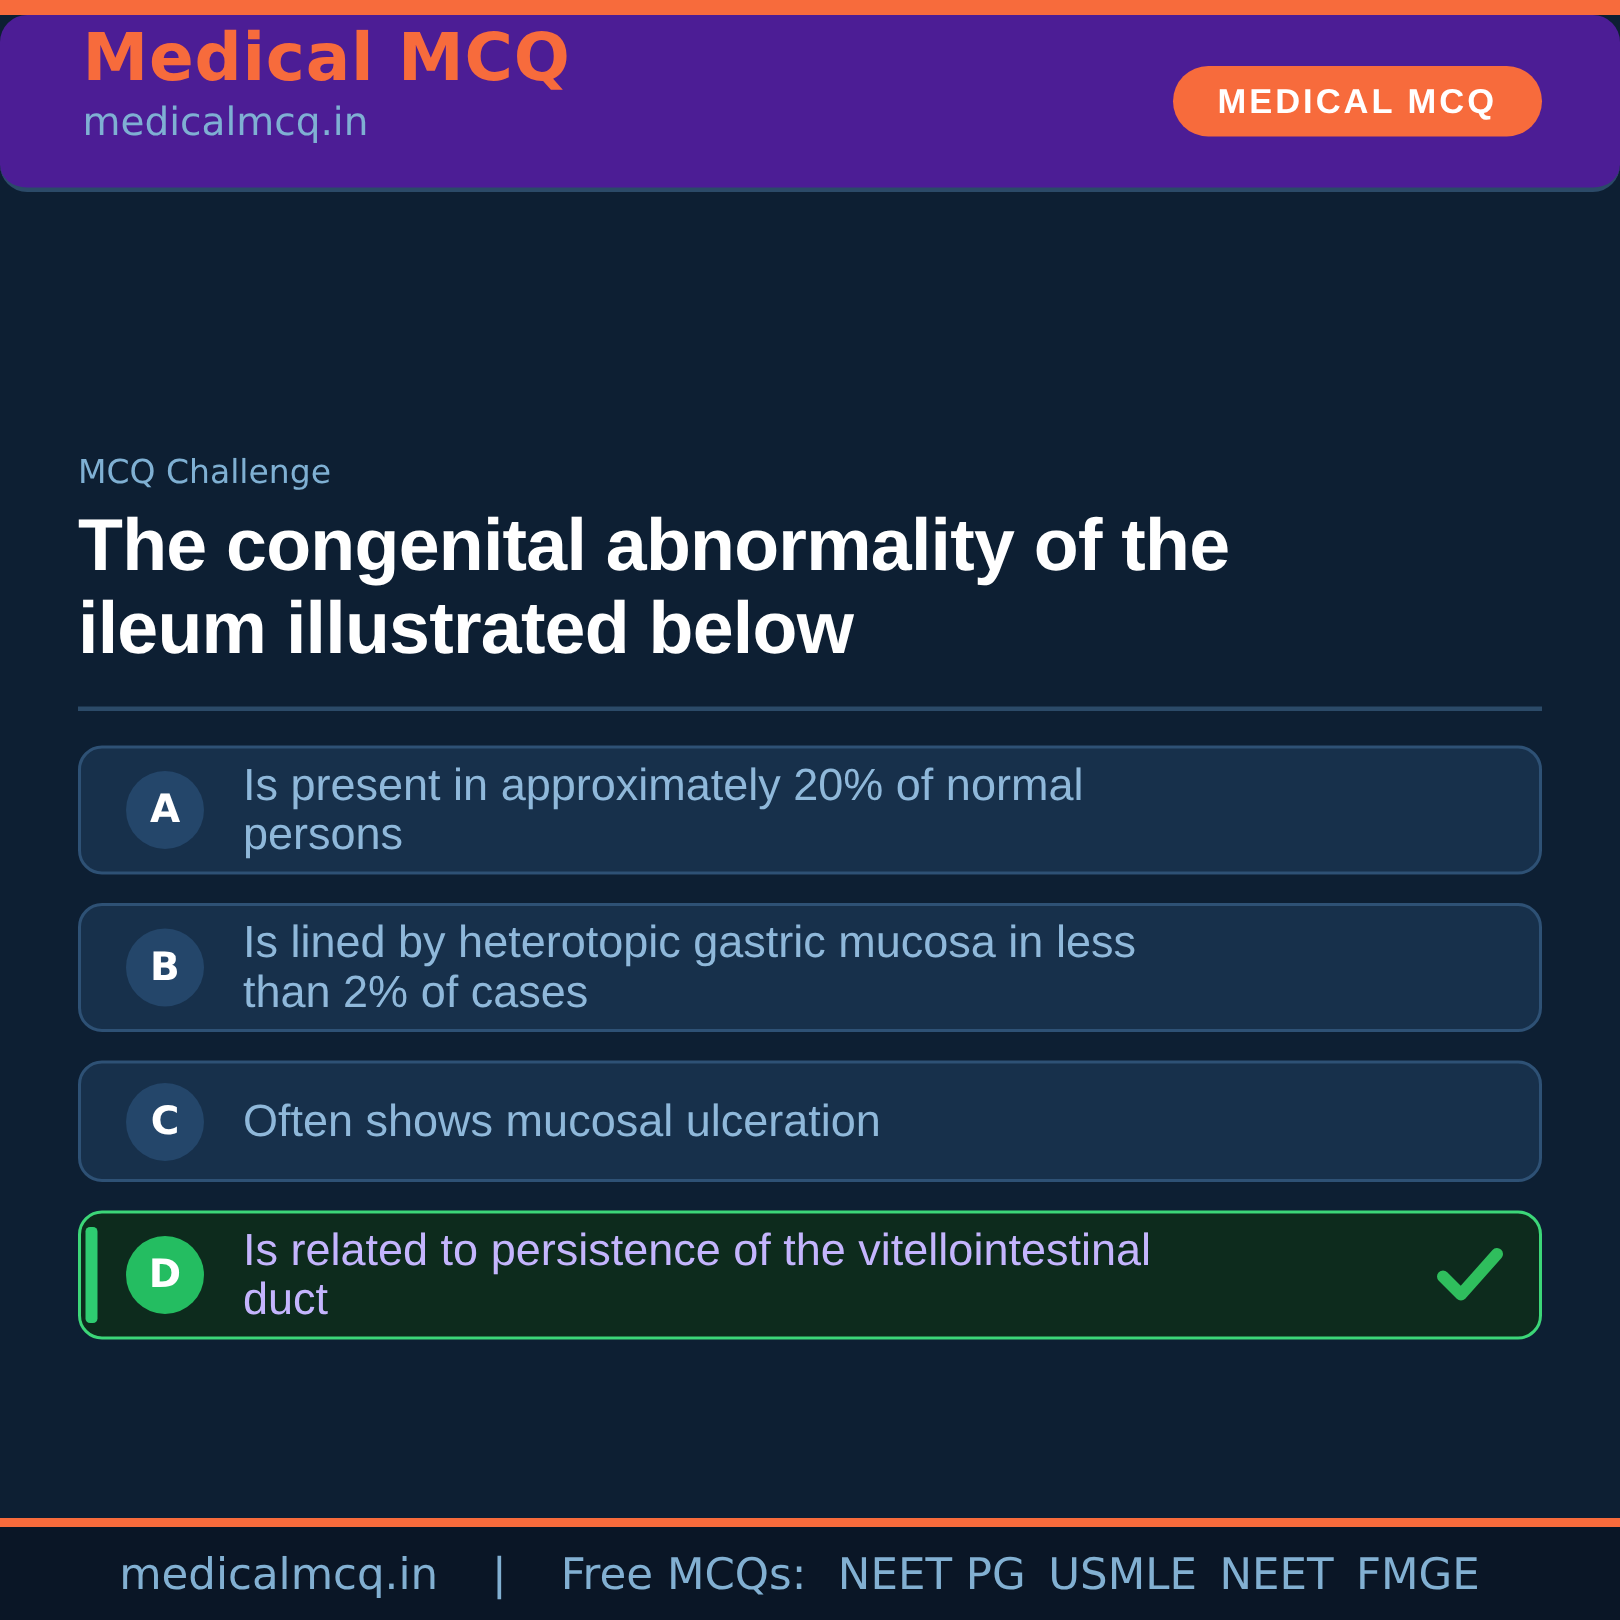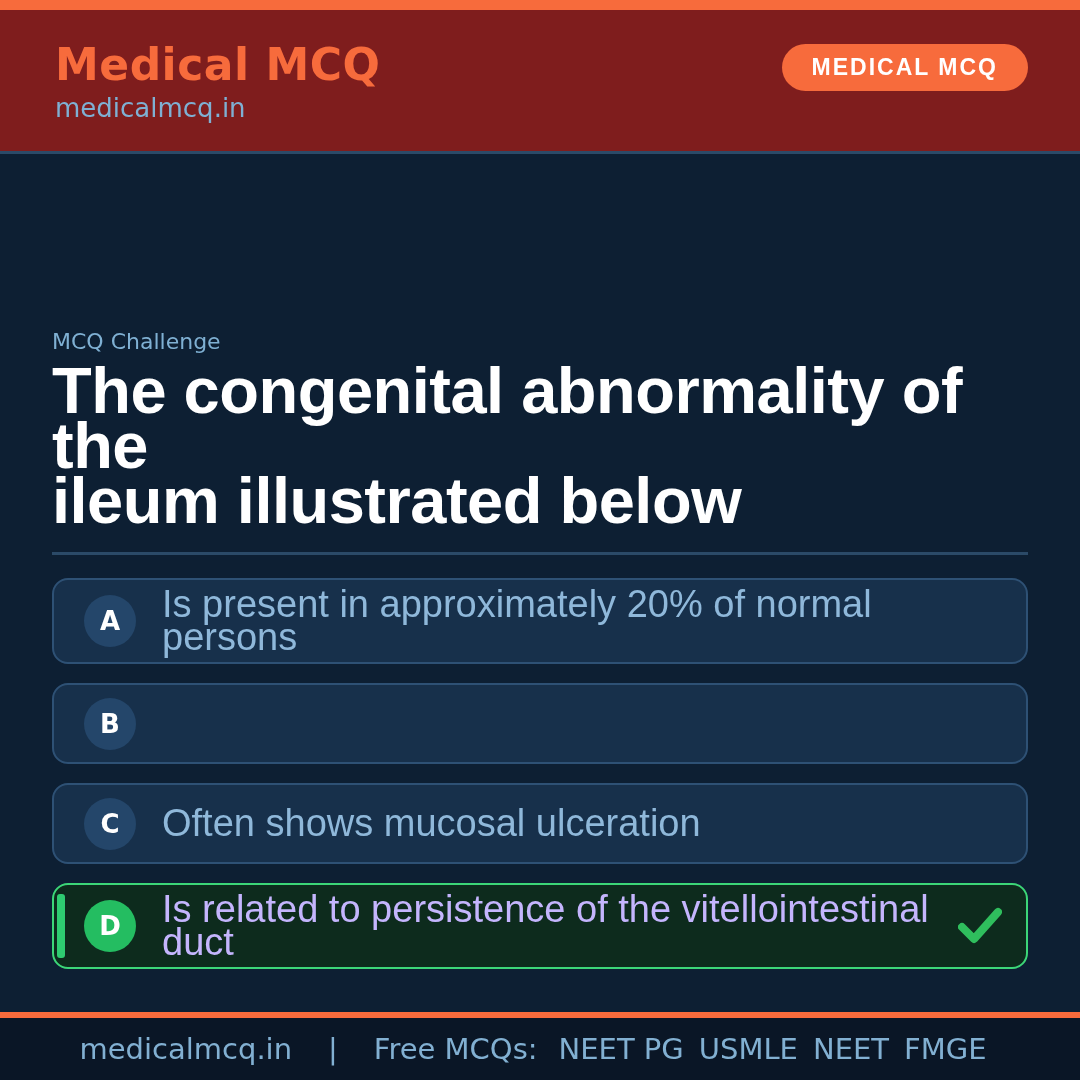--- a/index.html
+++ b/index.html
@@ -13,24 +13,25 @@
     font-family: "Liberation Sans", "DejaVu Sans", sans-serif;
     box-sizing: border-box;
   }
 
   
   .top-accent { height: 10px; background: #f76b3c; }
 
   .header {
     position: relative;
     height: 111px;
-    background: #7f1d1d;
+    background: #4c1d95;
     border-bottom: 3px solid #2b4a68;
-    padding: 30px 0 0 55px;
+    padding: 4px 0 0 55px;
     box-sizing: content-box;
+    border-radius: 18px;
   }
   .brand-title {
     font-family: "DejaVu Sans", sans-serif;
     font-weight: bold;
     font-size: 44px;
     line-height: 50px;
     color: #f76b3c;
     letter-spacing: 0.5px;
   }
   .brand-subtitle {
@@ -60,21 +61,21 @@
     margin-top: 172px;
     font-family: "DejaVu Sans", sans-serif;
     font-size: 22px;
     line-height: 31px;
     color: #7fb0d3;
   }
   .question-title {
     margin-top: 6px;
     max-width: 980px;
     font-weight: bold;
-    font-size: 65px;
+    font-size: 49px;
     line-height: 55px;
     color: #ffffff;
     letter-spacing: -0.5px;
     white-space: pre-line;
   }
   .content-divider {
     margin-top: 24px;
     border: none;
     border-top: 3px solid #2b4a68;
     height: 0;
@@ -104,21 +105,21 @@
     background: #24466a;
     color: #ffffff;
     font-family: "DejaVu Sans", sans-serif;
     font-weight: bold;
     font-size: 26px;
     display: flex;
     align-items: center;
     justify-content: center;
   }
   .option-text {
-    font-size: 38px;
+    font-size: 30px;
     line-height: 33px;
     color: #8fb8da;
     white-space: pre-line;
   }
 
   .option-card.correct {
     background: #0d2b1d;
     border-color: #3cd678;
   }
   .option-card.correct::before {
@@ -177,20 +178,22 @@
     <div class="options">
 
       <div class="option-card">
         <div class="option-letter">A</div>
         <div class="option-text">Is present in approximately 20% of normal
 persons</div>
       </div>
 
       <div class="option-card">
         <div class="option-letter">B</div>
+        <div class="option-text">Is lined by heterotopic gastric mucosa in less
+than 2% of cases</div>
       </div>
 
       <div class="option-card">
         <div class="option-letter">C</div>
         <div class="option-text">Often shows mucosal ulceration</div>
       </div>
 
       <div class="option-card correct">
         <div class="option-letter">D</div>
         <div class="option-text">Is related to persistence of the vitellointestinal

